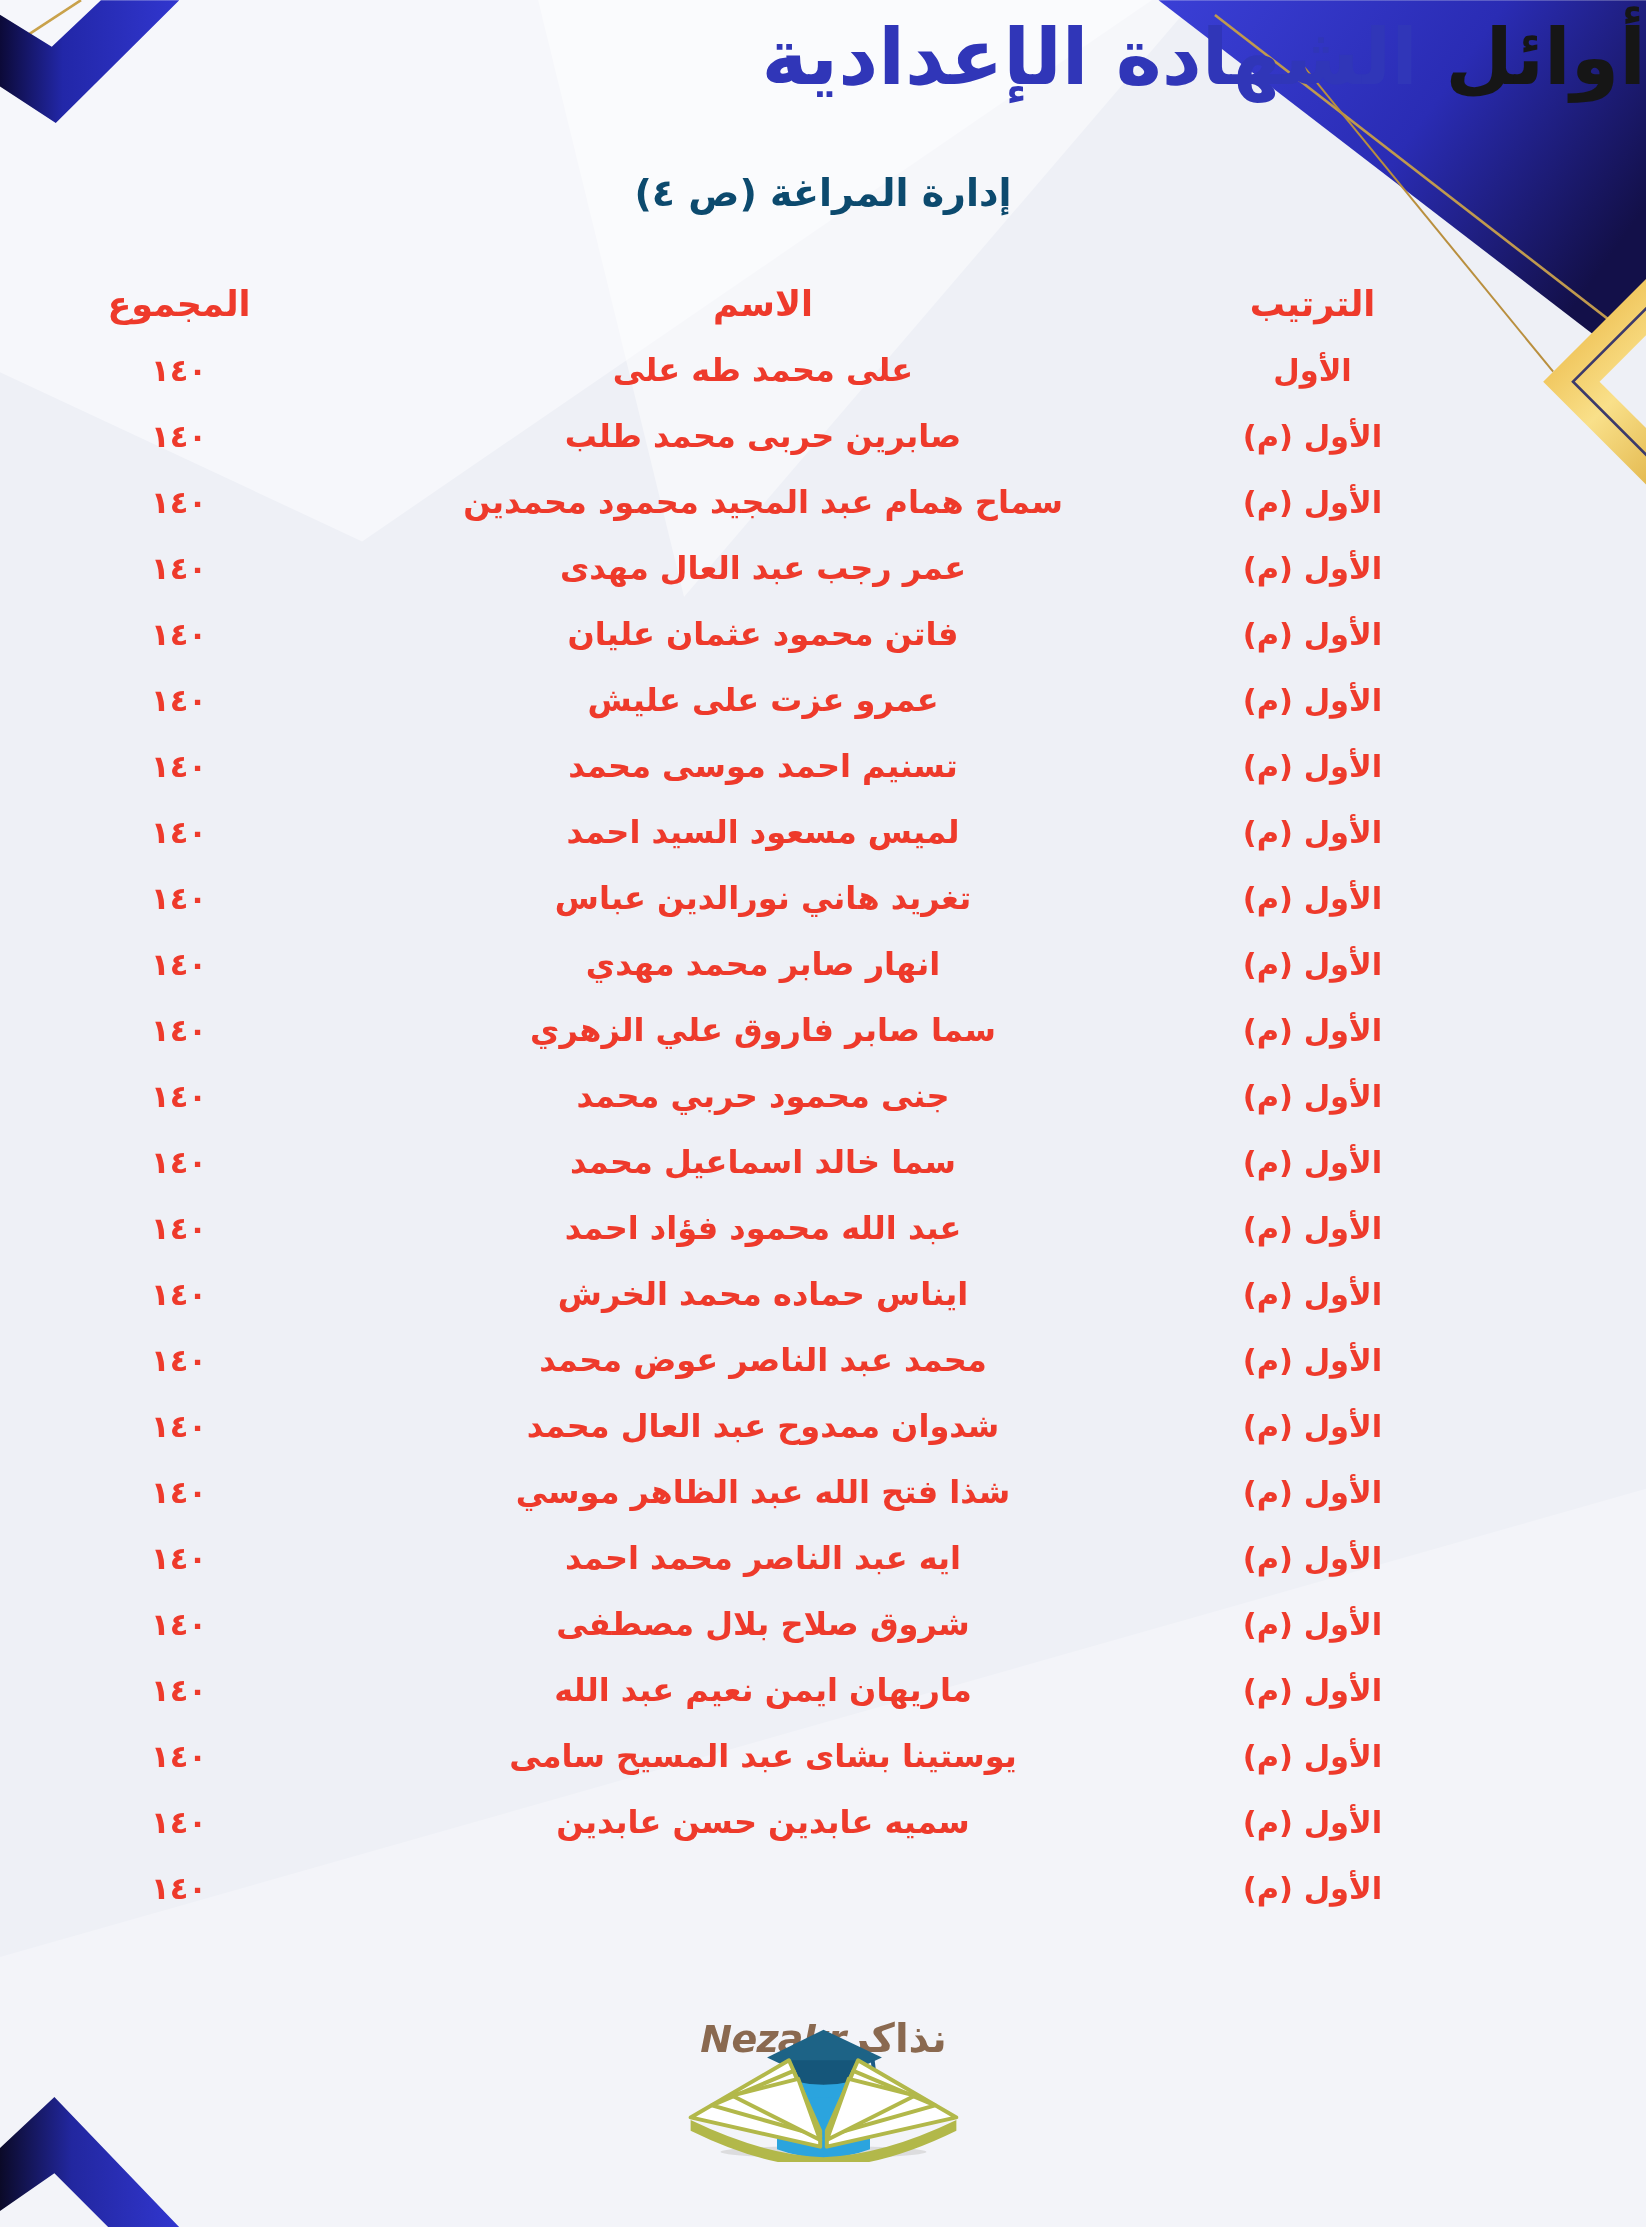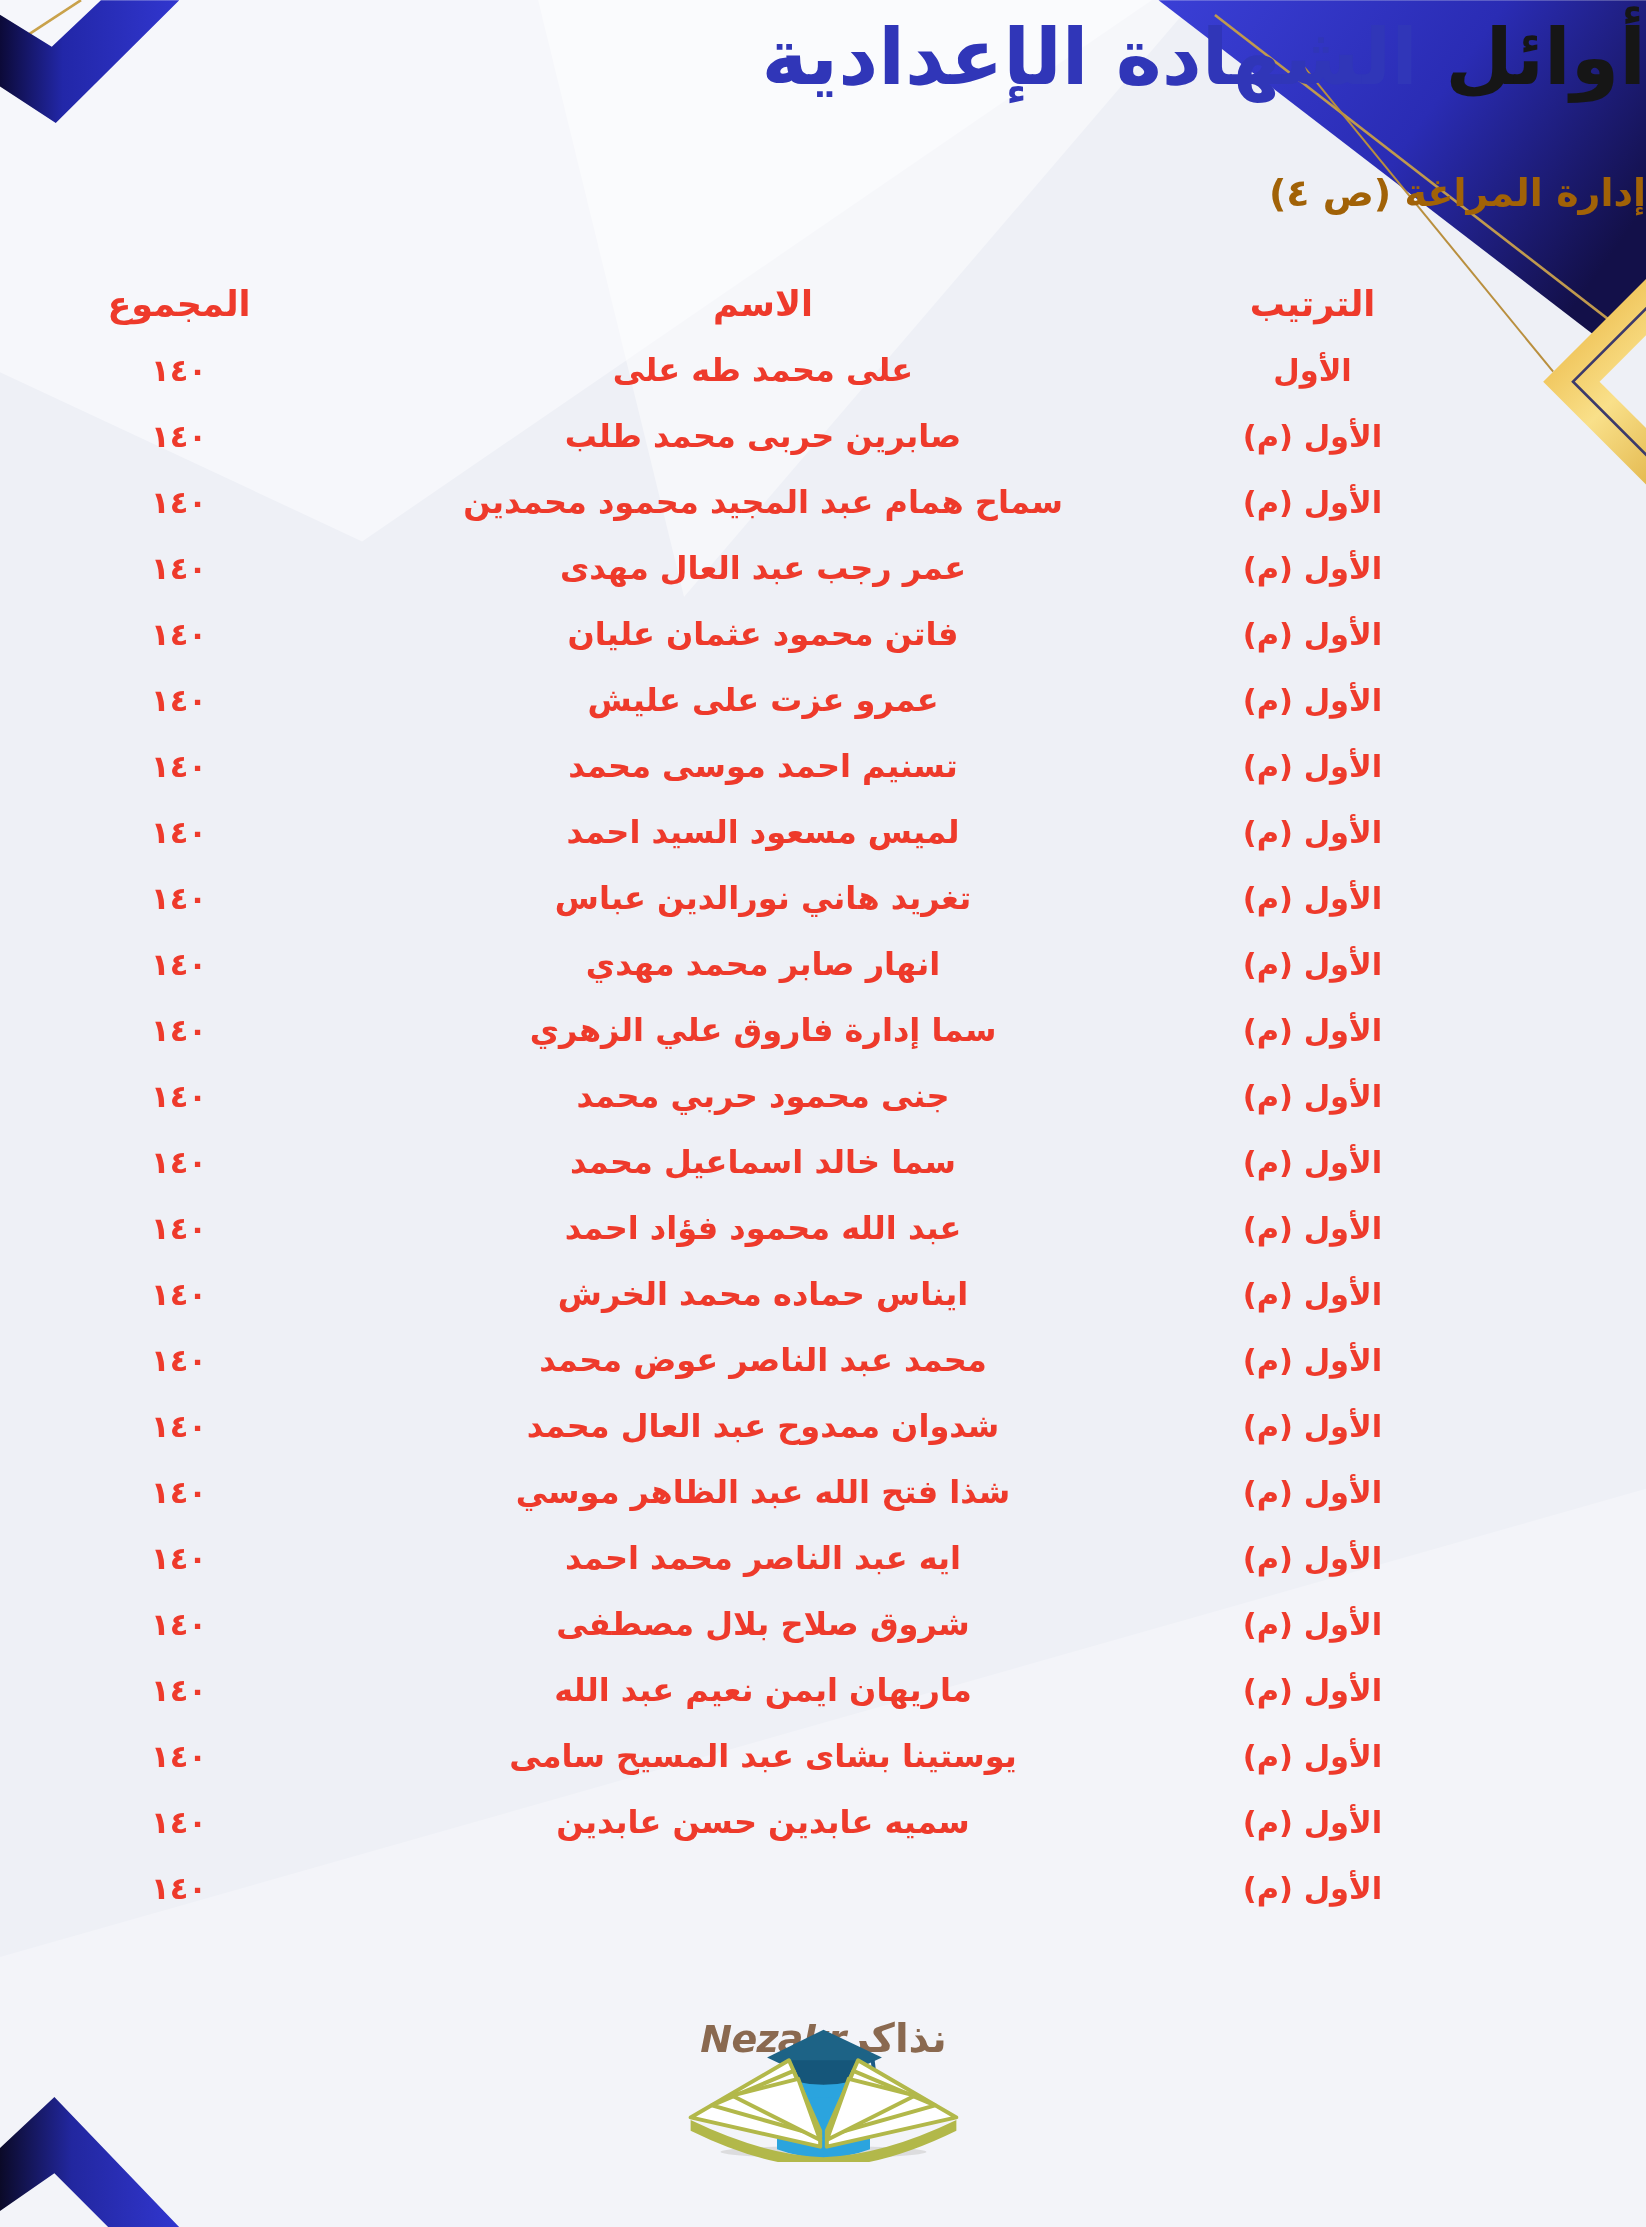--- a/index.html
+++ b/index.html
@@ -23,22 +23,22 @@
 
   .title-wrap{
     position:absolute;left:0;top:12px;width:1646px;
     direction:rtl;white-space:nowrap;
     padding-left:173px;box-sizing:border-box;
     font-weight:800;font-size:78px;letter-spacing:-0.7px;
   }
   .title-black{color:#161616;}
   .title-blue{color:#3036b8;}
   .subtitle{
-    position:absolute;left:0;top:171px;width:1646px;
-    direction:rtl;font-weight:800;font-size:38px;color:#a16207;
+    position:absolute;left:0;top:171px;width:1646px;text-align:center;
+    direction:rtl;font-weight:800;font-size:38px;color:#0c4a6e;
   }
 
   .col{position:absolute;display:flex;flex-direction:column;direction:rtl;}
   .col .hcell,.col .cell{
     height:66px;display:flex;align-items:center;justify-content:center;
     color:#ee3a2b;font-weight:800;white-space:nowrap;
   }
   .col .hcell{font-size:35px;}
   #rank-col{left:1160px;top:271px;width:305px;}
   #name-col{left:265px;top:271px;width:996px;align-items:center;}
@@ -147,21 +147,21 @@
 <div class="cell">على محمد طه على</div>
     <div class="cell">صابرين حربى محمد طلب</div>
     <div class="cell">سماح همام عبد المجيد محمود محمدين</div>
     <div class="cell">عمر رجب عبد العال مهدى</div>
     <div class="cell">فاتن محمود عثمان عليان</div>
     <div class="cell">عمرو عزت على عليش</div>
     <div class="cell">تسنيم احمد موسى محمد</div>
     <div class="cell">لميس مسعود السيد احمد</div>
     <div class="cell">تغريد هاني نورالدين عباس</div>
     <div class="cell">انهار صابر محمد مهدي</div>
-    <div class="cell">سما إدارة فاروق علي الزهري</div>
+    <div class="cell">سما صابر فاروق علي الزهري</div>
     <div class="cell">جنى محمود حربي محمد</div>
     <div class="cell">سما خالد اسماعيل محمد</div>
     <div class="cell">عبد الله محمود فؤاد احمد</div>
     <div class="cell">ايناس حماده محمد الخرش</div>
     <div class="cell">محمد عبد الناصر عوض محمد</div>
     <div class="cell">شدوان ممدوح عبد العال محمد</div>
     <div class="cell">شذا فتح الله عبد الظاهر موسي</div>
     <div class="cell">ايه عبد الناصر محمد احمد</div>
     <div class="cell">شروق صلاح بلال مصطفى</div>
     <div class="cell">ماريهان ايمن نعيم عبد الله</div>

